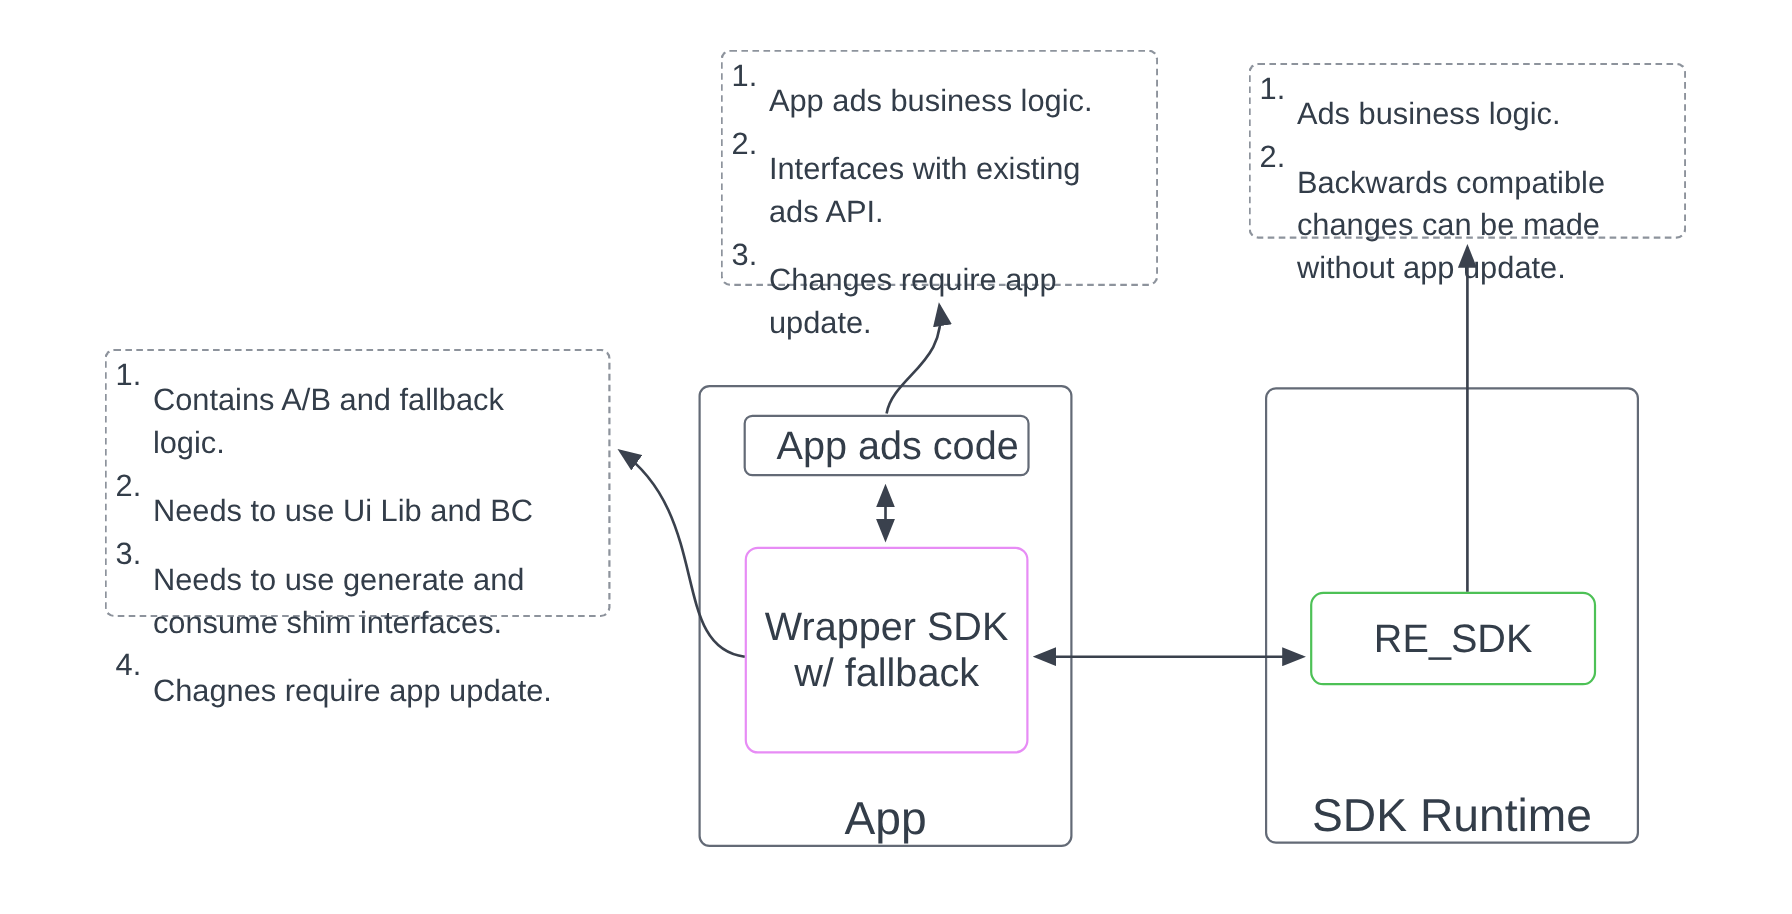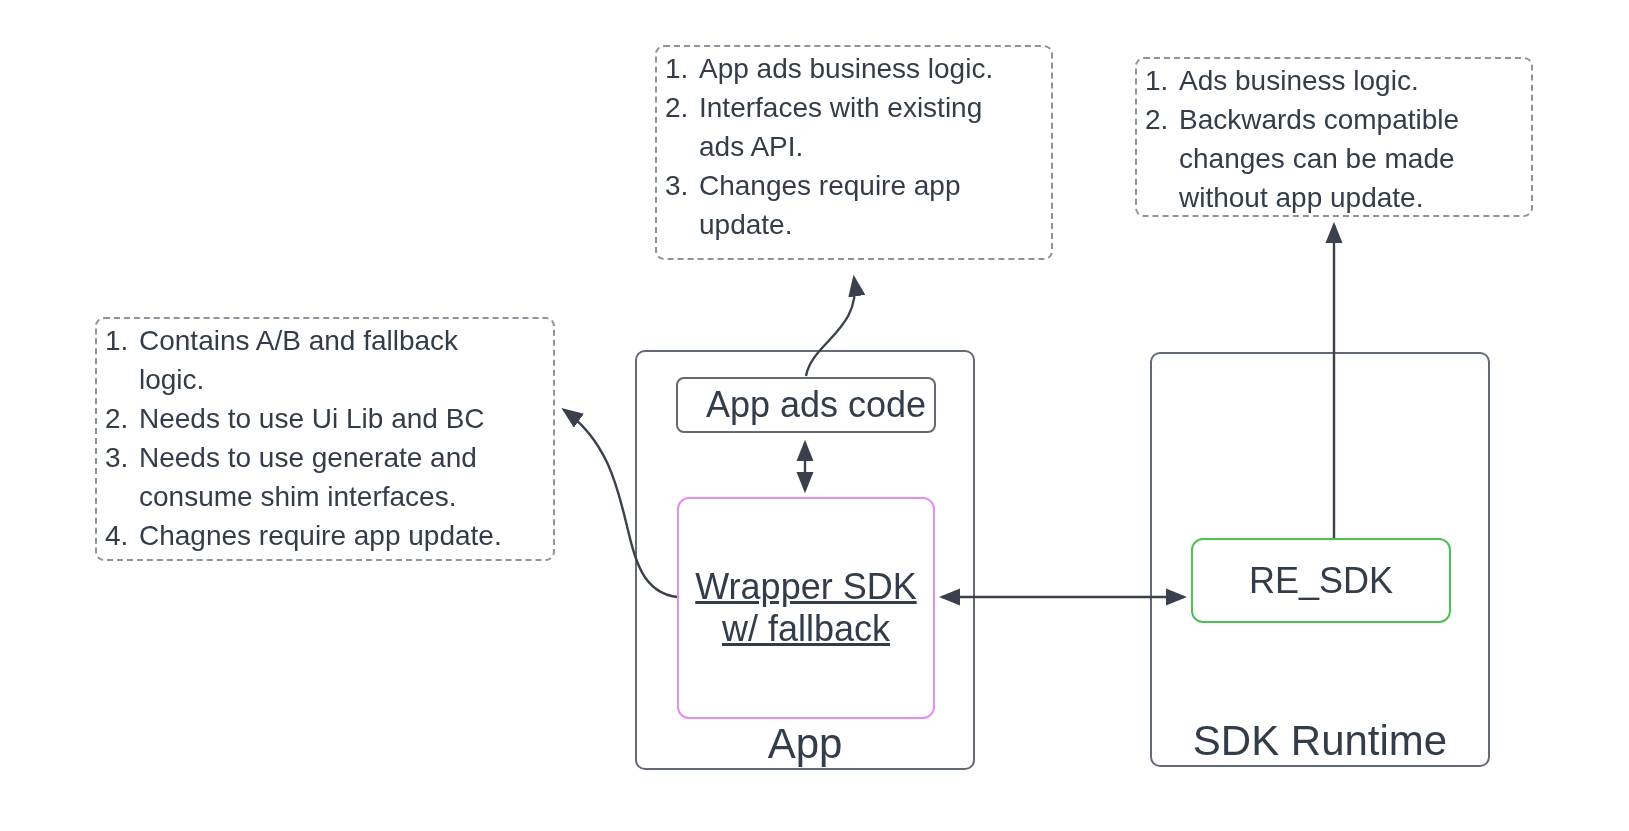--- a/index.html
+++ b/index.html
@@ -14,40 +14,40 @@
   *{margin:0;padding:0;box-sizing:border-box;}
   html,body{background:var(--background);}
   body{font-family:"Liberation Sans", sans-serif;color:var(--text);}
   .canvas{position:relative;width:1629px;height:831px;background:var(--background);overflow:hidden;}
 
   
   .note{position:absolute;border:2px dashed var(--note-border);border-radius:9px;
         padding:2px 8px;font-size:28px;line-height:39px;color:var(--text);background:var(--background);}
   .item{display:flex;}
   .num{flex:none;width:34px;}
-  .txt{flex:1 1 auto;}
+  .txt{flex:1 1 auto;margin-top:23px;}
   .ln{display:block;white-space:nowrap;}
 
   #note-left{left:95px;top:317px;width:460px;height:244px;}
   #note-top-middle{left:655px;top:45px;width:398px;height:215px;}
   #note-top-right{left:1135px;top:57px;width:398px;height:160px;}
 
   
   .container-box{position:absolute;border:2px solid var(--border-gray);border-radius:10px;background:var(--background);}
   #app-container{left:635px;top:350px;width:340px;height:420px;}
   #sdk-runtime-container{left:1150px;top:352px;width:340px;height:415px;}
   .container-label{position:absolute;bottom:4px;left:0;width:100%;text-align:center;
                    font-size:42px;line-height:40px;color:var(--text);}
 
   
   .node{position:absolute;border:2px solid var(--border-gray);border-radius:8px;background:var(--background);
         display:flex;flex-direction:column;align-items:center;justify-content:center;
         font-size:36px;line-height:42px;text-align:center;color:var(--text);}
   #app-ads-code{left:676px;top:377px;width:260px;height:56px;padding-left:20px;}
-  #wrapper-sdk{left:677px;top:497px;width:258px;height:222px;border-color:var(--pink);border-radius:12px;text-decoration:underline;}
+  #wrapper-sdk{left:677px;top:497px;width:258px;height:188px;border-color:var(--pink);border-radius:12px;}
   #re-sdk{left:1191px;top:538px;width:260px;height:85px;border-color:var(--green);border-radius:12px;}
 
   
   svg.arrows{position:absolute;left:0;top:0;width:1629px;height:831px;pointer-events:none;}
   svg.arrows path.link{stroke:var(--arrow);stroke-width:2.4;fill:none;}
   #ah path{fill:var(--arrow);}
 </style>
 </head>
 <body>
 

